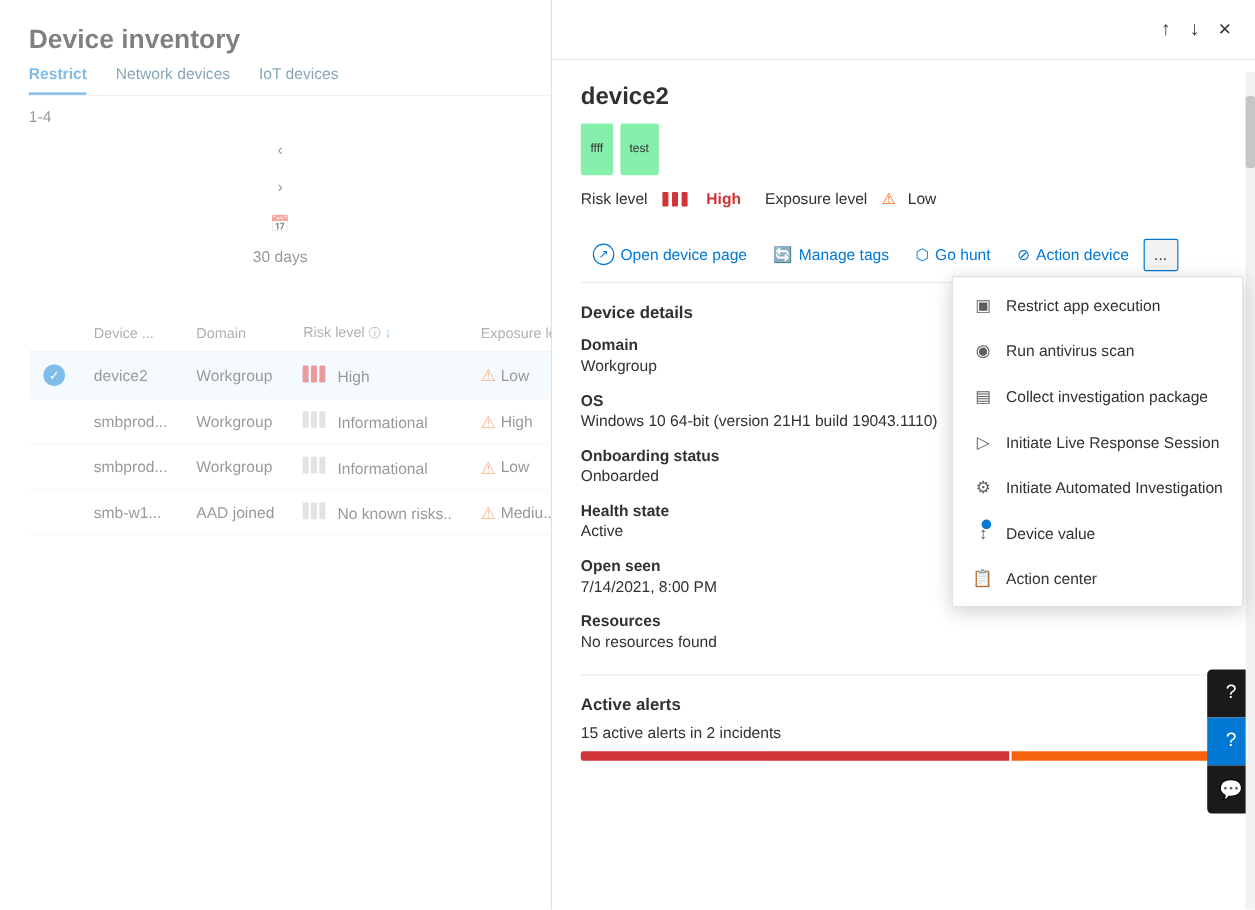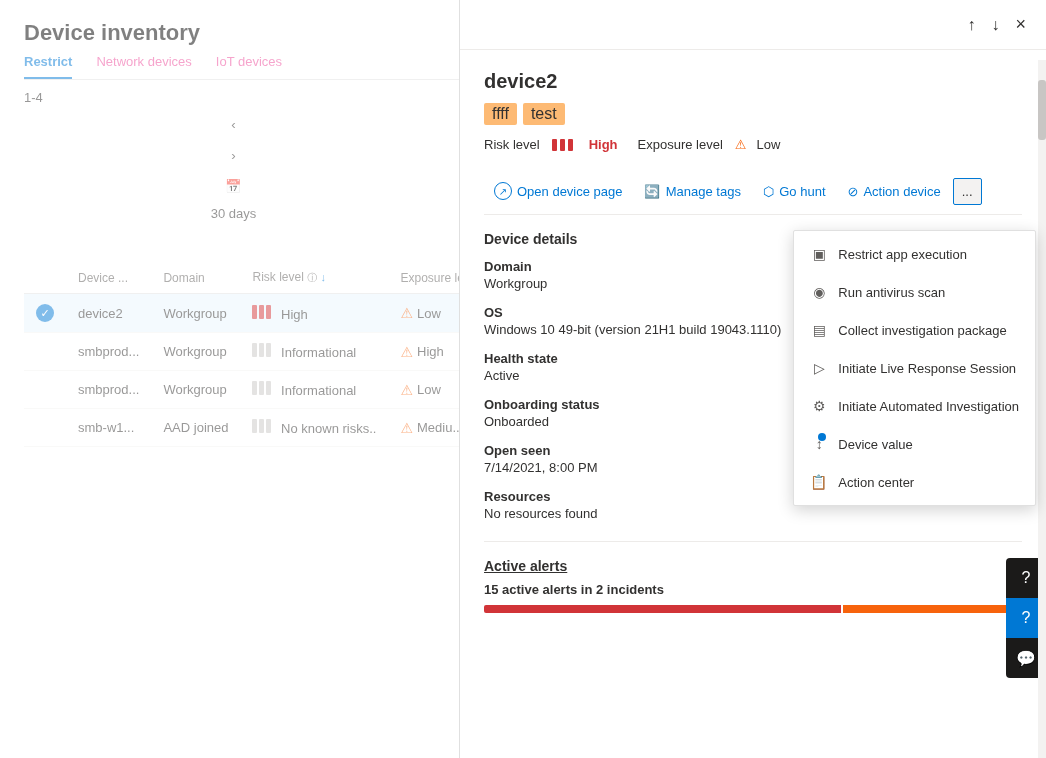--- a/index.html
+++ b/index.html
@@ -4,21 +4,21 @@
   <style>
     * { box-sizing: border-box; margin: 0; padding: 0; }
     body { font-family: 'Segoe UI', Arial, sans-serif; font-size: 13px; color: #323130; background: #fff; overflow: hidden; }
 
     .main-layout { display: flex; height: 758px; width: 1046px; }
 
     
     .left-panel { width: 460px; flex-shrink: 0; padding: 20px 0 0 24px; border-right: 1px solid #e0e0e0; overflow: hidden; position: relative; }
     .page-title { font-size: 22px; font-weight: 600; color: #000; }
     .tabs { display: flex; gap: 24px; border-bottom: 1px solid #e0e0e0; margin-bottom: 0; }
-    .tab { padding: 8px 0; font-size: 13px; cursor: pointer; color: #ec4899; border-bottom: 2px solid transparent; }
+    .tab { padding: 8px 0; font-size: 13px; cursor: pointer; color: #0c4a6e; border-bottom: 2px solid transparent; }
     .tab.active { color: #0078d4; border-bottom: 2px solid #0078d4; font-weight: 600; }
     .toolbar { display: flex; align-items: center; justify-content: flex-end; padding: 10px 16px 10px 0; gap: 8px; font-size: 13px; color: #323130; flex-direction: column; }
     .toolbar-pagination { margin-right: auto; color: #323130; }
     .toolbar-btn { background: none; border: none; cursor: pointer; padding: 4px 6px; color: #323130; display: flex; align-items: center; }
 
     
     .table-container { overflow-x: auto; margin-top: 31px; }
     table { width: 100%; border-collapse: collapse; }
     thead th { padding: 8px 12px; text-align: left; font-weight: 400; color: #605e5c; font-size: 12px; border-bottom: 1px solid #e0e0e0; white-space: nowrap; }
     tbody tr { border-bottom: 1px solid #f3f2f1; cursor: pointer; }
@@ -38,21 +38,21 @@
 
     
     .right-panel { flex: 1; background: #fff; display: flex; flex-direction: column; overflow: hidden; position: relative; }
     .panel-header-bar { display: flex; align-items: center; justify-content: flex-end; padding: 10px 16px; gap: 8px; border-bottom: 1px solid #edebe9; }
     .panel-nav-btn { background: none; border: none; cursor: pointer; padding: 4px; color: #323130; font-size: 16px; }
     .panel-close-btn { background: none; border: none; cursor: pointer; padding: 4px; color: #323130; font-size: 18px; }
 
     .panel-body { flex: 1; overflow-y: auto; padding: 20px 24px; }
     .device-name { font-size: 20px; font-weight: 600; margin-bottom: 10px; }
     .tags { display: flex; gap: 6px; margin-bottom: 12px; }
-    .tag { background: #fdba74; border-radius: 2px; padding: 2px 8px; font-size: 16px; color: #323130; }
+    .tag { background: #86efac; border-radius: 2px; padding: 16px 8px; font-size: 10px; color: #323130; }
     .risk-exposure-row { display: flex; align-items: center; gap: 20px; margin-bottom: 16px; font-size: 13px; }
     .risk-section { display: flex; align-items: center; gap: 6px; }
     .exposure-section { display: flex; align-items: center; gap: 6px; }
     .exposure-warn { color: #f7630c; }
 
     
     .action-bar { display: flex; align-items: center; gap: 2px; padding: 8px 0; border-bottom: 1px solid #edebe9; margin-bottom: 16px; flex-wrap: wrap; }
     .action-btn { display: flex; align-items: center; gap: 5px; background: none; border: none; cursor: pointer; padding: 6px 10px; font-size: 13px; color: #0078d4; border-radius: 2px; }
     .action-btn-more { display: flex; align-items: center; background: none; border: 1px solid #c8c6c4; border-radius: 2px; cursor: pointer; padding: 5px 8px; font-size: 13px; color: #323130; }
     .action-btn-more.active { background: #f3f2f1; border-color: #0078d4; }
@@ -65,22 +65,22 @@
     
     .detail-section { margin-bottom: 20px; }
     .detail-section-title { font-weight: 600; font-size: 14px; margin-bottom: 12px; }
     .detail-field { margin-bottom: 14px; }
     .detail-label { font-weight: 600; font-size: 13px; margin-bottom: 2px; }
     .detail-value { font-size: 13px; color: #323130; }
 
     
     .alerts-section { border-top: 1px solid #edebe9; padding-top: 16px; }
     .alerts-header { display: flex; align-items: center; justify-content: space-between; margin-bottom: 8px; cursor: pointer; }
-    .alerts-title { font-weight: 600; font-size: 14px; text-decoration: underline; }
-    .alerts-summary { font-size: 13px; font-weight: 700; margin-top: 4px; }
+    .alerts-title { font-weight: 600; font-size: 14px; }
+    .alerts-summary { font-size: 13px; font-weight: 400; margin-top: 4px; }
     .alerts-bar-row { display: flex; gap: 2px; margin-top: 8px; }
     .alert-bar-high { background: #d13438; height: 8px; flex: 2; border-radius: 2px 0 0 2px; }
     .alert-bar-med { background: #f7630c; height: 8px; flex: 1; border-radius: 0 2px 2px 0; }
     .sidebar-float-btn { width: 40px; height: 40px; background: #1b1a19; border: none; cursor: pointer; display: flex; align-items: center; justify-content: center; color: #fff; font-size: 16px; }
 
     
     .panel-body::-webkit-scrollbar { width: 6px; }
     .panel-body::-webkit-scrollbar-track { background: #f3f2f1; }
     .panel-body::-webkit-scrollbar-thumb { background: #c8c6c4; border-radius: 3px; }
 
@@ -257,29 +257,29 @@
       </div>
 
       <div class="detail-section">
         <div class="detail-section-title">Device details</div>
         <div class="detail-field">
           <div class="detail-label">Domain</div>
           <div class="detail-value">Workgroup</div>
         </div>
         <div class="detail-field">
           <div class="detail-label">OS</div>
-          <div class="detail-value">Windows 10 49-bit (version 21H1 build 19043.1110)</div>
+          <div class="detail-value">Windows 10 64-bit (version 21H1 build 19043.1110)</div>
+        </div>
+        <div class="detail-field">
+          <div class="detail-label">Onboarding status</div>
+          <div class="detail-value">Onboarded</div>
         </div>
         <div class="detail-field">
           <div class="detail-label">Health state</div>
           <div class="detail-value">Active</div>
-        </div>
-        <div class="detail-field">
-          <div class="detail-label">Onboarding status</div>
-          <div class="detail-value">Onboarded</div>
         </div>
         <div class="detail-field">
           <div class="detail-label">Open seen</div>
           <div class="detail-value">7/14/2021, 8:00 PM</div>
         </div>
         <div class="detail-field">
           <div class="detail-label">Resources</div>
           <div class="detail-value">No resources found</div>
         </div>
       </div>

